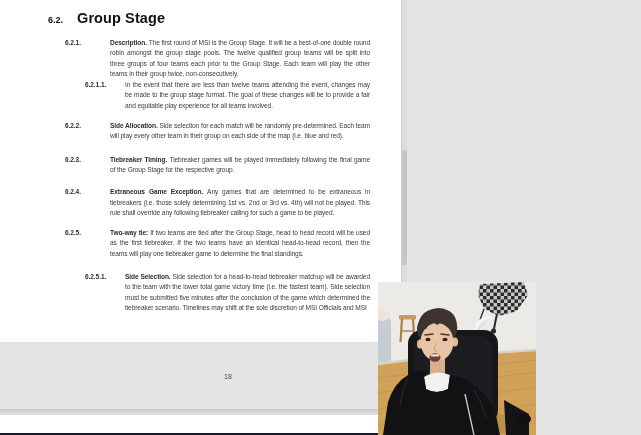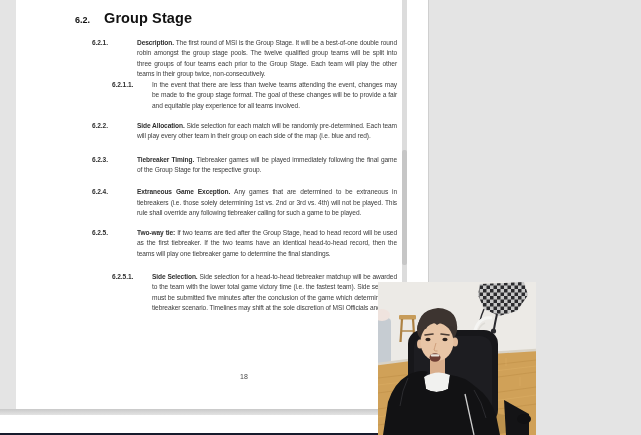--- a/index.html
+++ b/index.html
@@ -3,24 +3,23 @@
 <meta charset="utf-8">
 <style>
   html,body{margin:0;padding:0;background:#888;}
   .screen{
     position:relative; width:641px; height:435px; overflow:hidden;
     background:var(--viewer-bg,#e4e4e4);
     font-family:"Liberation Sans", sans-serif;
   }
   
   .page-current{
-    position:absolute; left:16px; top:0; width:401px; height:409px;
+    position:absolute; left:0; top:0; width:401px; height:342px;
     background:var(--page-bg,#fff);
     border-right:1px solid var(--page-edge,#cfcfcf);
-    padding-left:11px;
   }
   .doc-heading{padding-top:9px; padding-left:48px; margin-bottom:11px;}
   .sec-num{font-size:9px; font-weight:bold; display:inline-block; width:29px; color:var(--heading-color,#111);}
   .sec-title{font-size:14.5px; font-weight:bold; color:var(--heading-color,#111); letter-spacing:.1px;}
   .item{display:flex; font-size:6.6px; line-height:10.3px; color:var(--text-color,#3c3c3c); letter-spacing:-.1px;}
   .lvl1{margin-left:65px;}
   .lvl2{margin-left:85px;}
   .inum{flex:none; font-weight:bold; color:#2f2f2f;}
   .lvl1 .inum{width:45px;}
   .lvl2 .inum{width:40px;}

